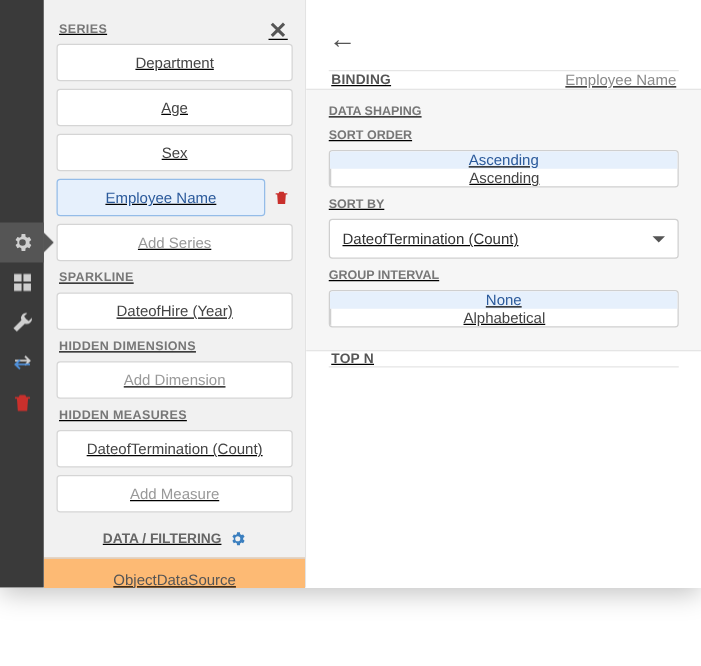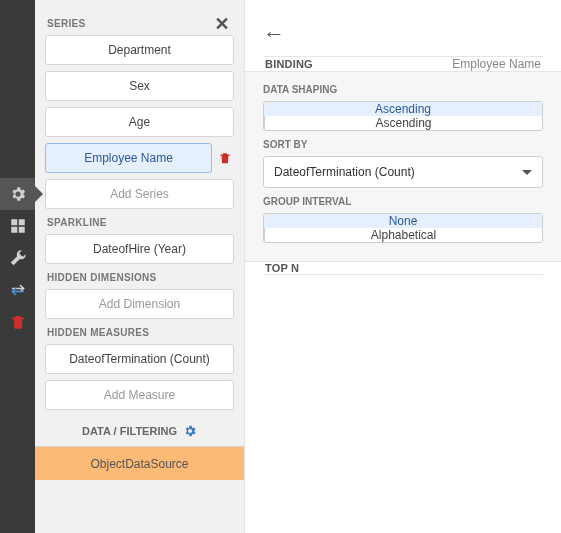--- a/index.html
+++ b/index.html
@@ -1,17 +1,17 @@
 <!DOCTYPE html>
 <html><head>
 <meta charset="utf-8">
 <style>
 * { box-sizing: border-box; margin: 0; padding: 0; font-family: "Segoe UI", Arial, sans-serif; }
 body { background: #fff; width: 561px; height: 533px; overflow: hidden; position: relative; }
-.container { display: flex; width: 561px; height: 533px; box-shadow: 0 4px 20px rgba(0,0,0,0.25); }
+.container { display: flex; width: 561px; height: 470px; box-shadow: 0 4px 20px rgba(0,0,0,0.25); text-decoration: underline; }
 .vbar { width: 35px; background: #3a3a3a; display: flex; flex-direction: column; padding-top: 178px; }
 .vbar-item { width: 35px; height: 32px; display: flex; align-items: center; justify-content: center; color: #d0d0d0; cursor: pointer; position: relative; }
 .vbar-item svg { width: 18px; height: 18px; }
 .vbar-item.active { background: #555; }
 .vbar-item.active::after { content:""; position:absolute; right:-8px; top:8px; width:0; height:0; border-top:8px solid transparent; border-bottom:8px solid transparent; border-left:8px solid #555; }
 .vbar-item.trash svg { fill: #c9302c; }
 .left-panel { width: 210px; background: #f1f1f1; padding: 10px 10px 0 10px; overflow-y: auto; border-right: 1px solid #e3e3e3; }
 .section-header { font-size: 10px; font-weight: 600; color: #777; letter-spacing: 0.3px; margin: 8px 0 6px 2px; display: flex; align-items: center; justify-content: space-between; }
 .close-x { font-size: 18px; color: #555; cursor: pointer; margin-right: 4px; line-height: 10px; }
 .pill { background: #fff; border: 1px solid #d5d5d5; border-radius: 3px; height: 30px; display: flex; align-items: center; justify-content: center; font-size: 12px; color: #444; margin-bottom: 6px; cursor: pointer; position: relative; }
@@ -74,22 +74,22 @@
         </svg>
     </div>
   </div>
 
   <div class="left-panel">
     <div class="section-header">
       <span>SERIES</span>
       <span class="close-x">✕</span>
     </div>
     <div class="pill">Department</div>
+    <div class="pill">Age</div>
     <div class="pill">Sex</div>
-    <div class="pill">Age</div>
     <div class="pill-row">
       <div class="pill selected">Employee Name</div>
       <span class="trash-icon">
         <svg viewBox="0 0 24 24">
             <path d="M6 7h12l-1 14H7zM9 4h6l1 2H8zM4 6h16v2H4z"></path>
           </svg>
       </span>
     </div>
     <div class="pill placeholder">Add Series</div>
 
@@ -123,20 +123,21 @@
 
     <div class="row-item">
       <span class="row-label">BINDING</span>
       <span class="row-value">Employee Name</span>
     </div>
 
     <div class="expanded-block">
       <div class="inner">
         <div class="sub-label" style="margin-top:0">DATA SHAPING</div>
 
+        <div class="sub-label">SORT ORDER</div>
         <div class="toggle-group">
           <div class="toggle-btn active">Ascending</div>
           <div class="toggle-btn">Ascending</div>
         </div>
 
         <div class="sub-label">SORT BY</div>
         <div class="select-box">
           <span>DateofTermination (Count)</span>
           <span class="caret"></span>
         </div>

